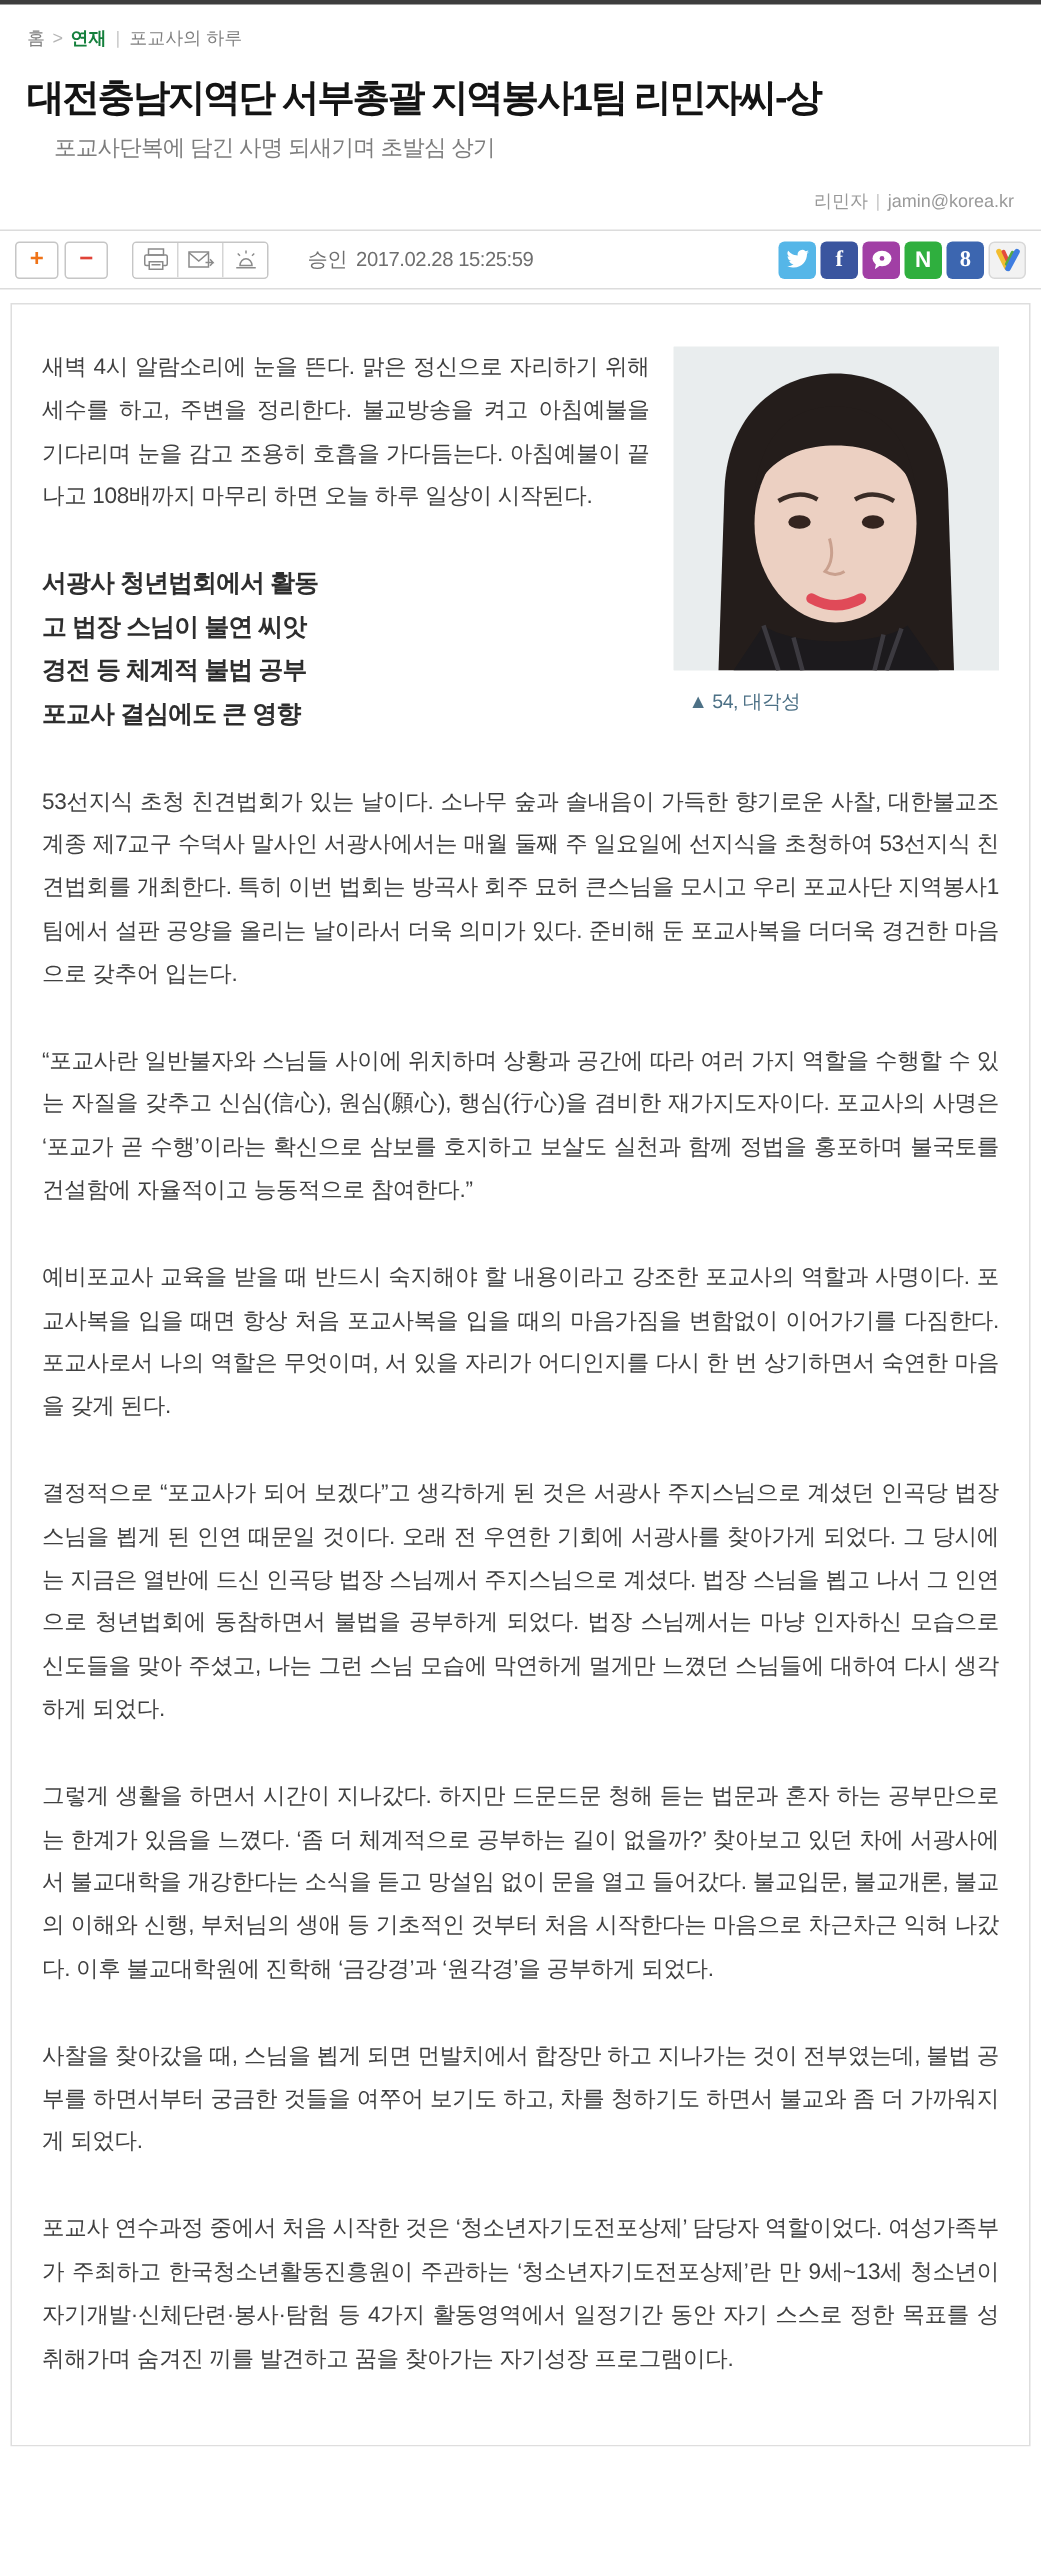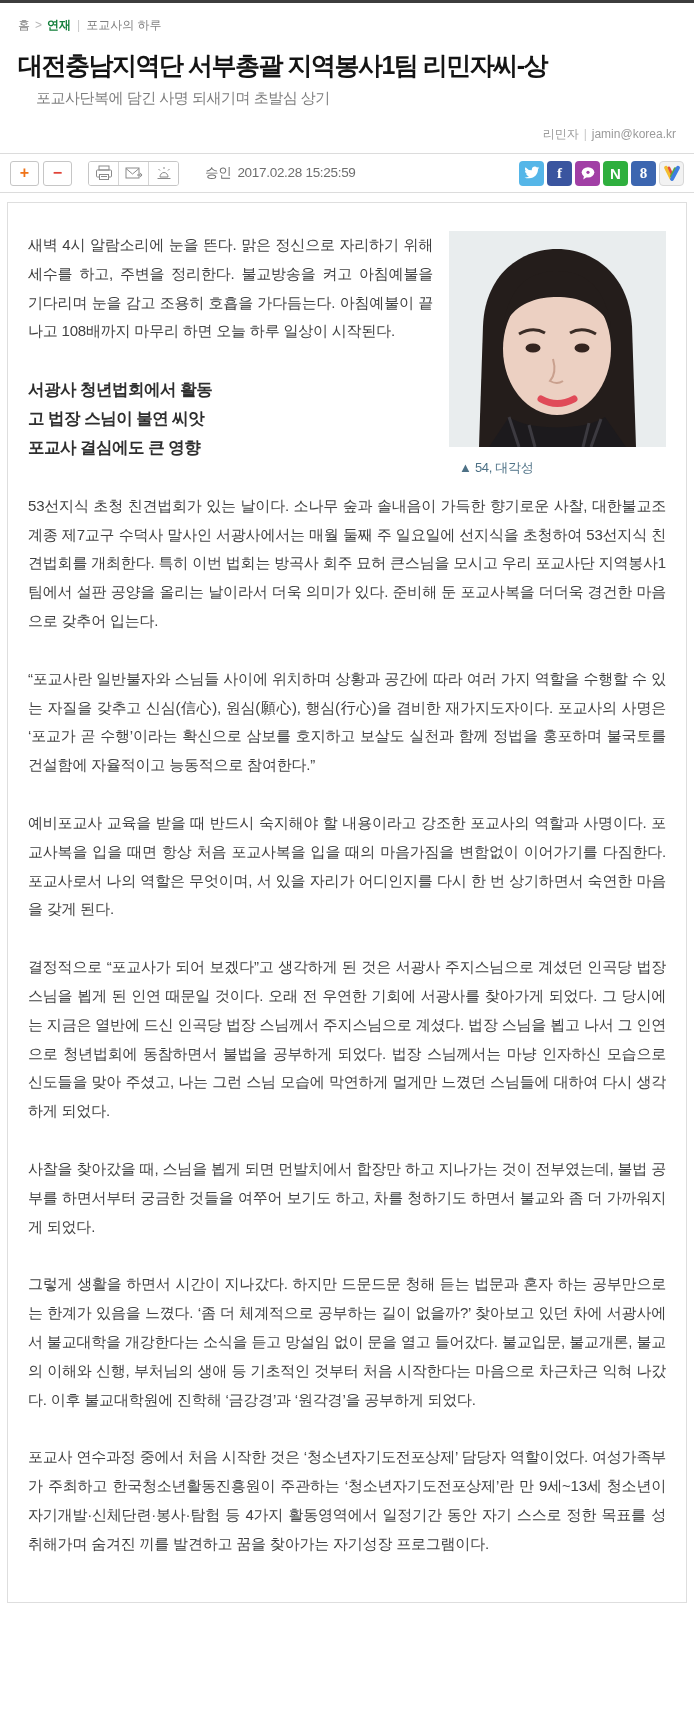--- a/index.html
+++ b/index.html
@@ -133,26 +133,27 @@
         <path d="M60 186 l10 30 M80 194 l6 22 M140 192 l-6 24 M152 188 l-10 28" stroke="#3c3a40" stroke-width="3"></path>
       </svg>
       <figcaption>▲ 54, 대각성</figcaption>
     </figure>
 
     <p>새벽 4시 알람소리에 눈을 뜬다. 맑은 정신으로 자리하기 위해 세수를 하고, 주변을 정리한다. 불교방송을 켜고 아침예불을 기다리며 눈을 감고 조용히 호흡을 가다듬는다. 아침예불이 끝나고 108배까지 마무리 하면 오늘 하루 일상이 시작된다.</p>
 
     <div class="intro">
       <div>서광사 청년법회에서 활동</div>
       <div>고 법장 스님이 불연 씨앗</div>
+      <div>경전 등 체계적 불법 공부</div>
       <div>포교사 결심에도 큰 영향</div>
     </div>
 
     <p class="clear">53선지식 초청 친견법회가 있는 날이다. 소나무 숲과 솔내음이 가득한 향기로운 사찰, 대한불교조계종 제7교구 수덕사 말사인 서광사에서는 매월 둘째 주 일요일에 선지식을 초청하여 53선지식 친견법회를 개최한다. 특히 이번 법회는 방곡사 회주 묘허 큰스님을 모시고 우리 포교사단 지역봉사1팀에서 설판 공양을 올리는 날이라서 더욱 의미가 있다. 준비해 둔 포교사복을 더더욱 경건한 마음으로 갖추어 입는다.</p>
     <p>“포교사란 일반불자와 스님들 사이에 위치하며 상황과 공간에 따라 여러 가지 역할을 수행할 수 있는 자질을 갖추고 신심(信心), 원심(願心), 행심(行心)을 겸비한 재가지도자이다. 포교사의 사명은 ‘포교가 곧 수행’이라는 확신으로 삼보를 호지하고 보살도 실천과 함께 정법을 홍포하며 불국토를 건설함에 자율적이고 능동적으로 참여한다.”</p>
     <p>예비포교사 교육을 받을 때 반드시 숙지해야 할 내용이라고 강조한 포교사의 역할과 사명이다. 포교사복을 입을 때면 항상 처음 포교사복을 입을 때의 마음가짐을 변함없이 이어가기를 다짐한다. 포교사로서 나의 역할은 무엇이며, 서 있을 자리가 어디인지를 다시 한 번 상기하면서 숙연한 마음을 갖게 된다.</p>
     <p>결정적으로 “포교사가 되어 보겠다”고 생각하게 된 것은 서광사 주지스님으로 계셨던 인곡당 법장 스님을 뵙게 된 인연 때문일 것이다. 오래 전 우연한 기회에 서광사를 찾아가게 되었다. 그 당시에는 지금은 열반에 드신 인곡당 법장 스님께서 주지스님으로 계셨다. 법장 스님을 뵙고 나서 그 인연으로 청년법회에 동참하면서 불법을 공부하게 되었다. 법장 스님께서는 마냥 인자하신 모습으로 신도들을 맞아 주셨고, 나는 그런 스님 모습에 막연하게 멀게만 느꼈던 스님들에 대하여 다시 생각하게 되었다.</p>
+    <p>그렇게 생활을 하면서 시간이 지나갔다. 하지만 드문드문 청해 듣는 법문과 혼자 하는 공부만으로는 한계가 있음을 느꼈다. ‘좀 더 체계적으로 공부하는 길이 없을까?’ 찾아보고 있던 차에 서광사에서 불교대학을 개강한다는 소식을 듣고 망설임 없이 문을 열고 들어갔다. 불교입문, 불교개론, 불교의 이해와 신행, 부처님의 생애 등 기초적인 것부터 처음 시작한다는 마음으로 차근차근 익혀 나갔다. 이후 불교대학원에 진학해 ‘금강경’과 ‘원각경’을 공부하게 되었다.</p>
     <p>사찰을 찾아갔을 때, 스님을 뵙게 되면 먼발치에서 합장만 하고 지나가는 것이 전부였는데, 불법 공부를 하면서부터 궁금한 것들을 여쭈어 보기도 하고, 차를 청하기도 하면서 불교와 좀 더 가까워지게 되었다.</p>
-    <p>그렇게 생활을 하면서 시간이 지나갔다. 하지만 드문드문 청해 듣는 법문과 혼자 하는 공부만으로는 한계가 있음을 느꼈다. ‘좀 더 체계적으로 공부하는 길이 없을까?’ 찾아보고 있던 차에 서광사에서 불교대학을 개강한다는 소식을 듣고 망설임 없이 문을 열고 들어갔다. 불교입문, 불교개론, 불교의 이해와 신행, 부처님의 생애 등 기초적인 것부터 처음 시작한다는 마음으로 차근차근 익혀 나갔다. 이후 불교대학원에 진학해 ‘금강경’과 ‘원각경’을 공부하게 되었다.</p>
     <p>포교사 연수과정 중에서 처음 시작한 것은 ‘청소년자기도전포상제’ 담당자 역할이었다. 여성가족부가 주최하고 한국청소년활동진흥원이 주관하는 ‘청소년자기도전포상제’란 만 9세~13세 청소년이 자기개발·신체단련·봉사·탐험 등 4가지 활동영역에서 일정기간 동안 자기 스스로 정한 목표를 성취해가며 숨겨진 끼를 발견하고 꿈을 찾아가는 자기성장 프로그램이다.</p>
 
   </div>
 
 </div>
 
 </body></html>

